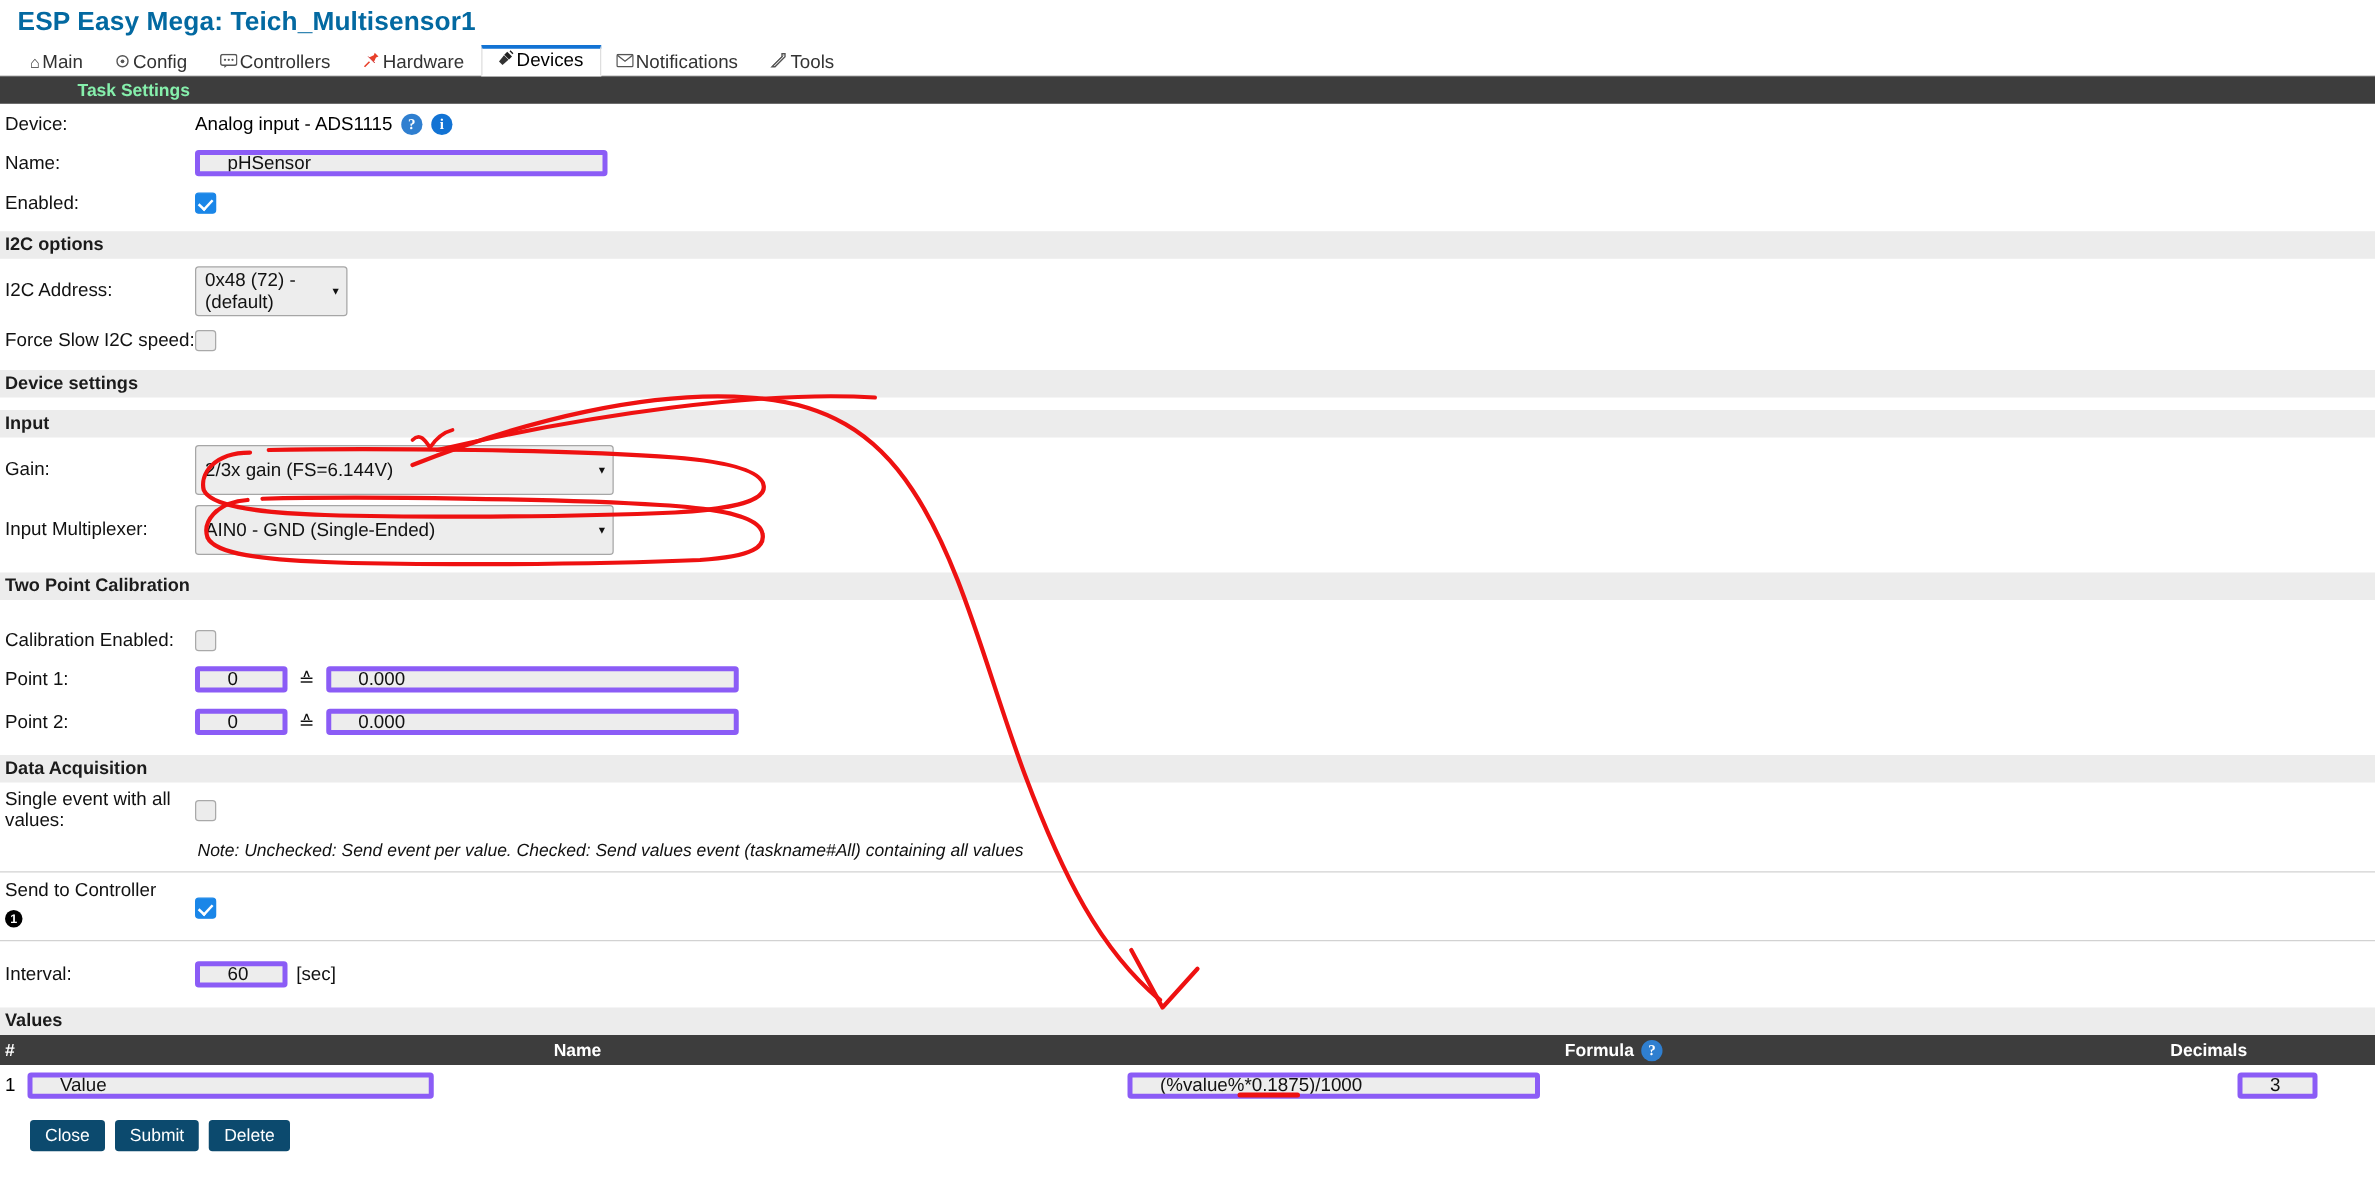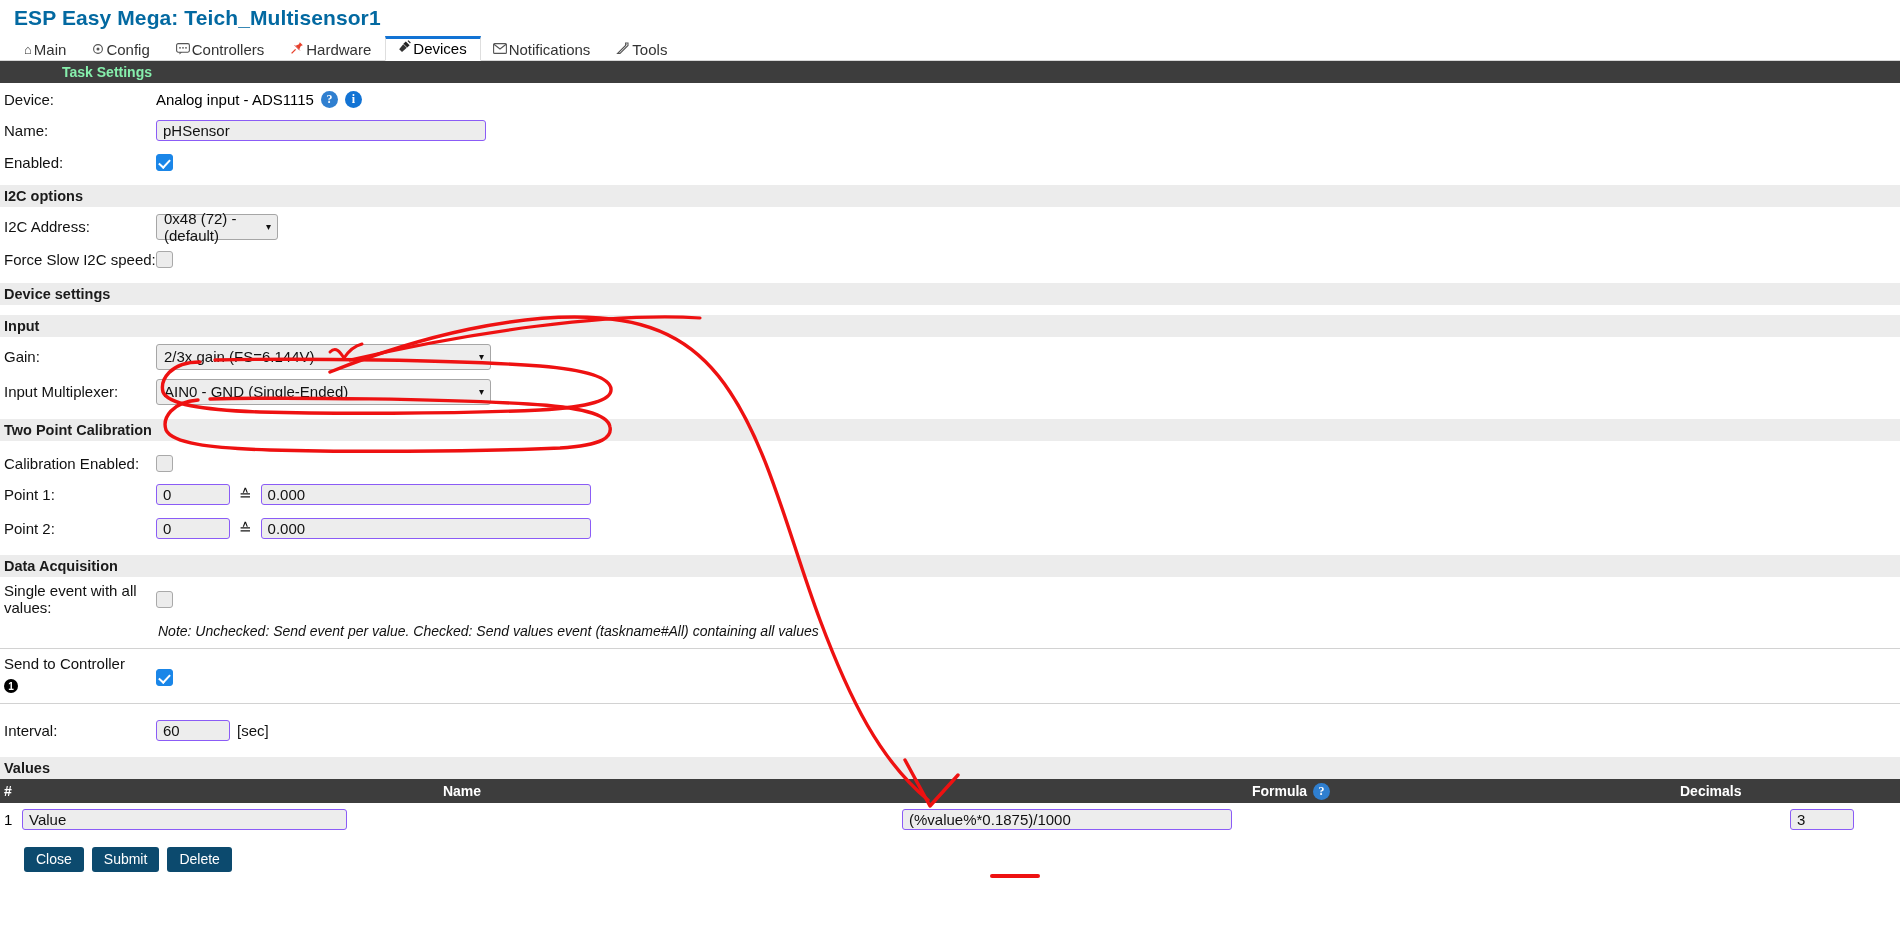--- a/index.html
+++ b/index.html
@@ -90,37 +90,37 @@
     width: 152px;
     flex: 0 0 152px;
     font-size: 15px;
     color: #111;
     line-height: 1.15;
   }
   .ctl { display: flex; align-items: center; gap: 7px; }
 
   input[type="text"], .fakeinput {
     background: #ededed;
-    border: 1px solid #8b5cf6;
+    border: 4px solid #8b5cf6;
     border-radius: 3px;
     font-family: "Liberation Sans", sans-serif;
     font-size: 15px;
     color: #111;
-    padding: 2px 6px;
+    padding: 2px 22px;
     height: 21px;
     outline: none;
   }
   select, .fakeselect {
     background: #ededed;
     border: 1px solid #a6a6a6;
     border-radius: 3px;
     font-family: "Liberation Sans", sans-serif;
     font-size: 15px;
     color: #111;
-    height: 26px;
+    height: 40px;
     padding: 1px 4px;
   }
   .fakeselect {
     display: flex; align-items: center; justify-content: space-between;
     padding: 0 6px 0 7px;
   }
   .fakeselect .caret { font-size: 10px; margin-left: 8px; }
 
   
   .cb {
@@ -183,21 +183,21 @@
     background: #3d3d3d;
     color: #fff;
     font-weight: bold;
     font-size: 14px;
     height: 24px;
     align-items: center;
   }
   .vhead .c-num   { width: 22px; padding-left: 4px; }
   .vhead .c-name  { flex: 0 0 880px; text-align: center; }
   .vhead .c-form  { flex: 1; text-align: center; display:flex; align-items:center; justify-content:center; gap:6px;}
-  .vhead .c-dec   { flex: 0 0 220px; text-align: left; padding-right: 46px; }
+  .vhead .c-dec   { flex: 0 0 220px; text-align: center; padding-right: 46px; }
   .vrow {
     display: flex;
     align-items: center;
     height: 32px;
     font-size: 15px;
   }
   .vrow .c-num  { width: 22px; padding-left: 4px; }
   .vrow .c-name { flex: 0 0 880px; }
   .vrow .c-form { flex: 1; display:flex; justify-content:flex-start; }
   .vrow .c-dec  { flex: 0 0 220px; display:flex; justify-content:flex-end; padding-right: 46px;}
@@ -359,21 +359,21 @@
   <div class="ctl">
     <div class="fakeselect" style="width:335px;">
       <span>AIN0 - GND (Single-Ended)</span>
       <span class="caret">▾</span>
     </div>
   </div>
 </div>
 
 <div class="sec-light" style="margin-top:14px;">Two Point Calibration</div>
 
-<div class="row" style="margin-top:9px;">
+<div class="row" style="margin-top:19px;">
   <div class="lbl">Calibration Enabled:</div>
   <div class="ctl">
       <span class="cb"></span>
     </div>
 </div>
 
 <div class="row" style="margin-top:4px;">
   <div class="lbl">Point 1:</div>
   <div class="ctl">
     <input type="text" style="width: 74px;" value="0">

